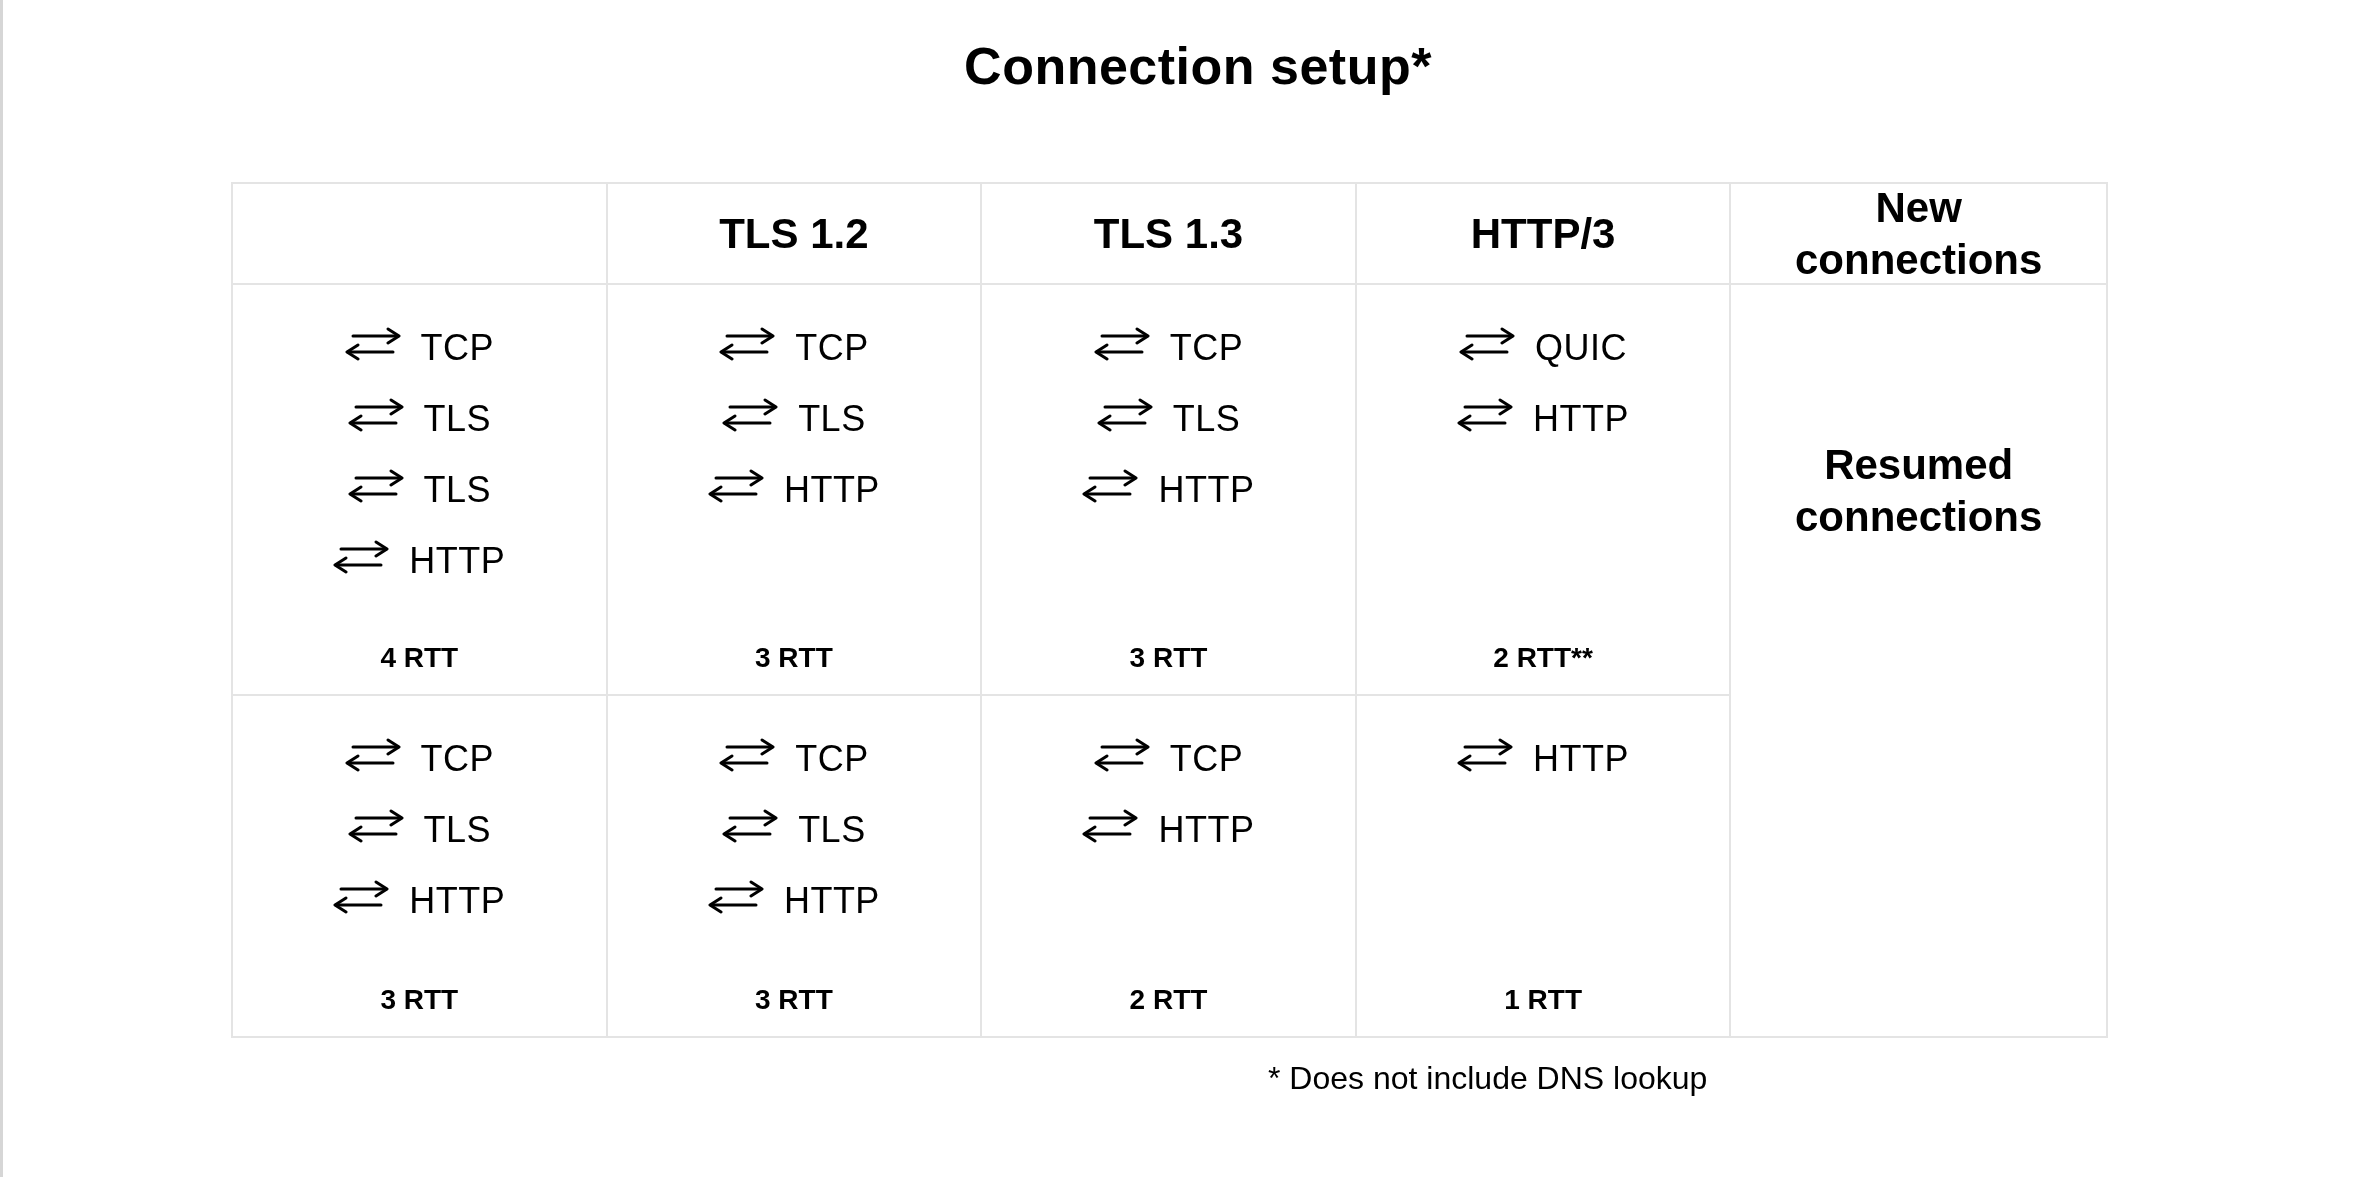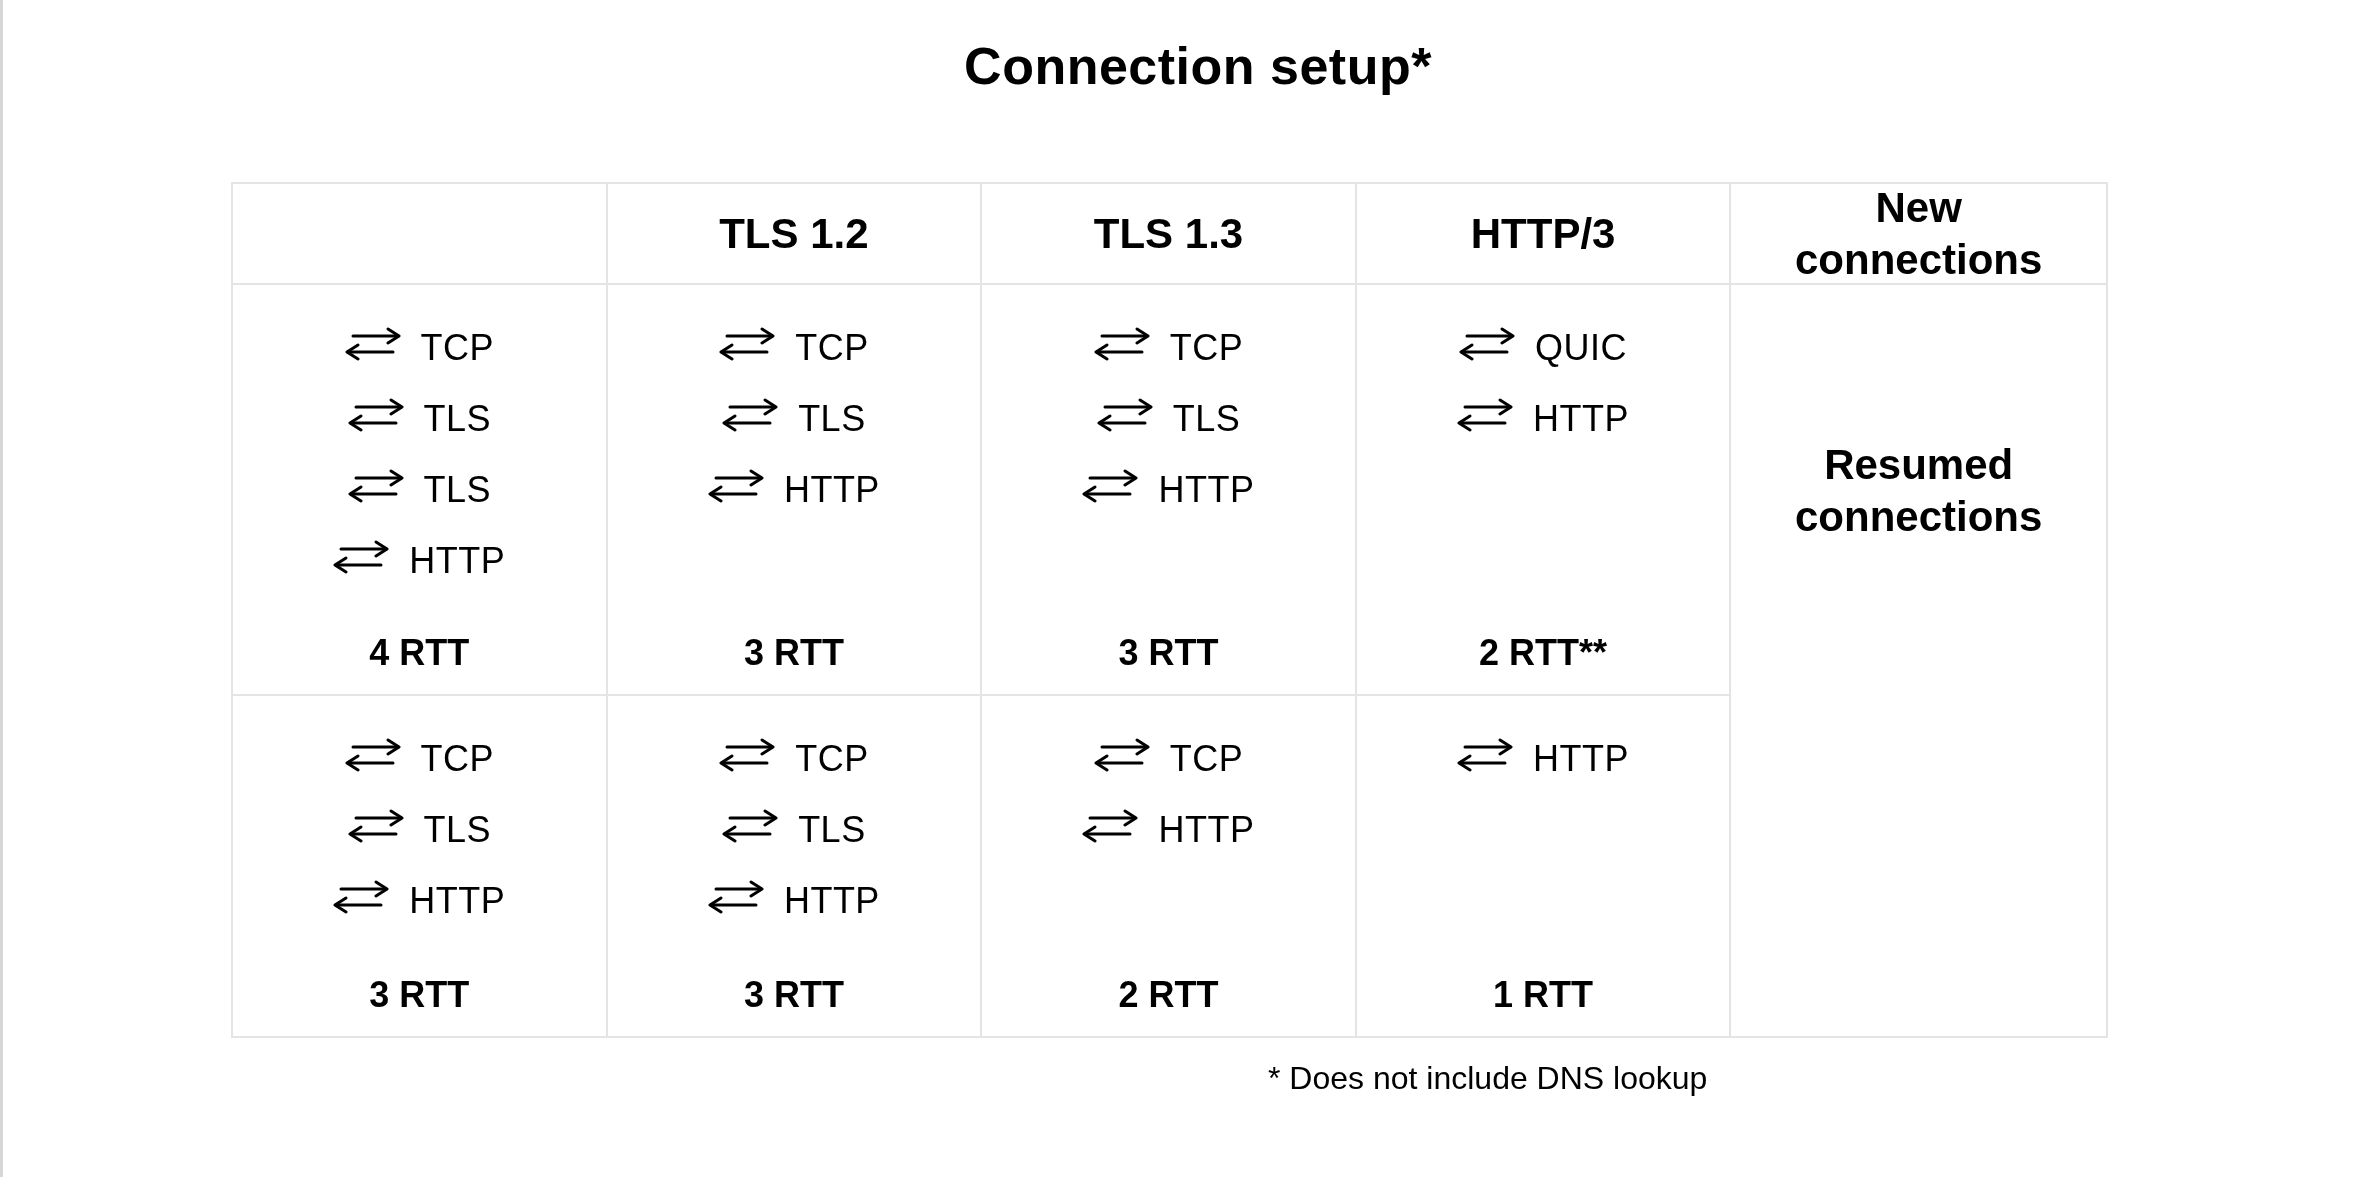--- a/index.html
+++ b/index.html
@@ -79,21 +79,21 @@
     gap: 20px;
     height: 45px;
   }
   .step svg { display: block; }
   .plabel {
     font-size: 36px;
     margin-top: 8px;
     letter-spacing: 0.5px;
   }
   .rtt {
-    font-size: 36px;
+    font-size: 28px;
     font-weight: 700;
   }
   .footnotes {
     position: absolute;
     left: 1265px;
     top: 1058px;
     font-size: 32px;
     line-height: 1.28;
   }
 </style>

